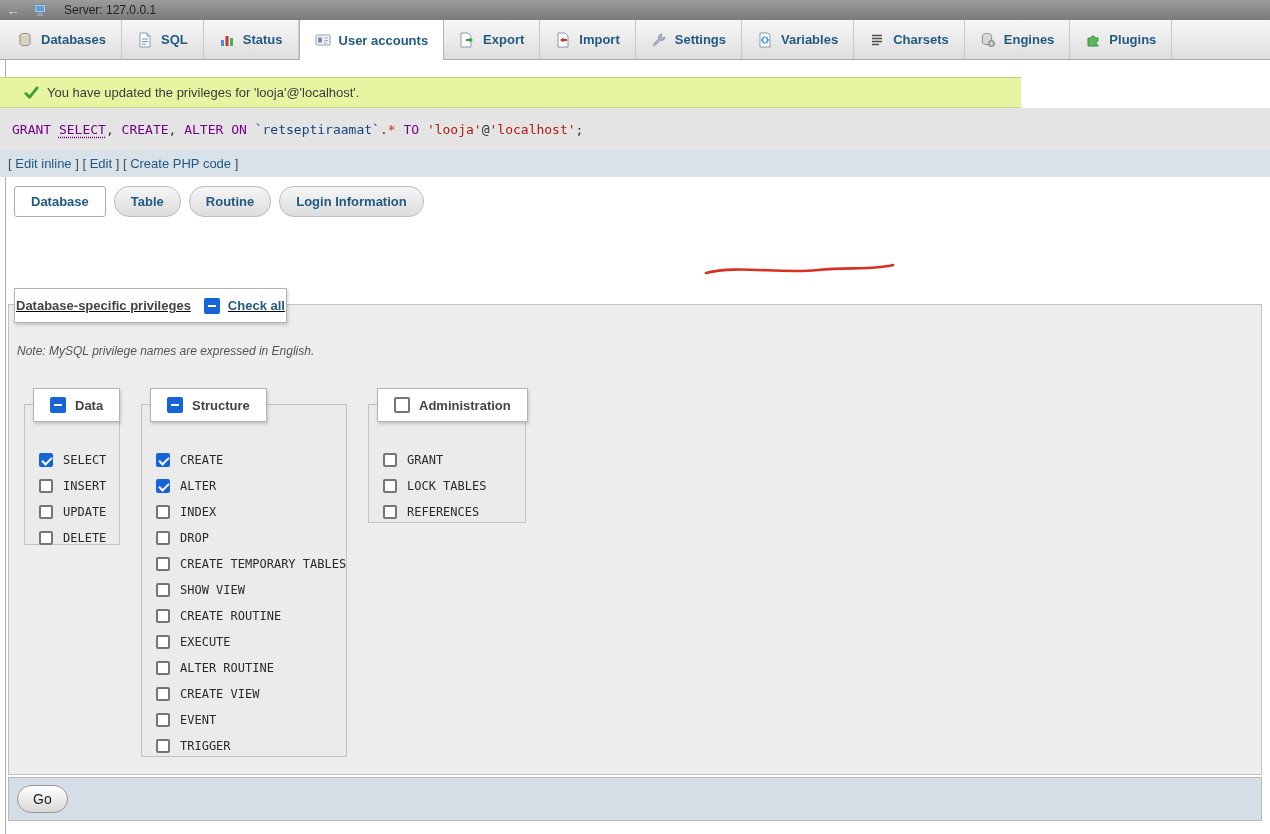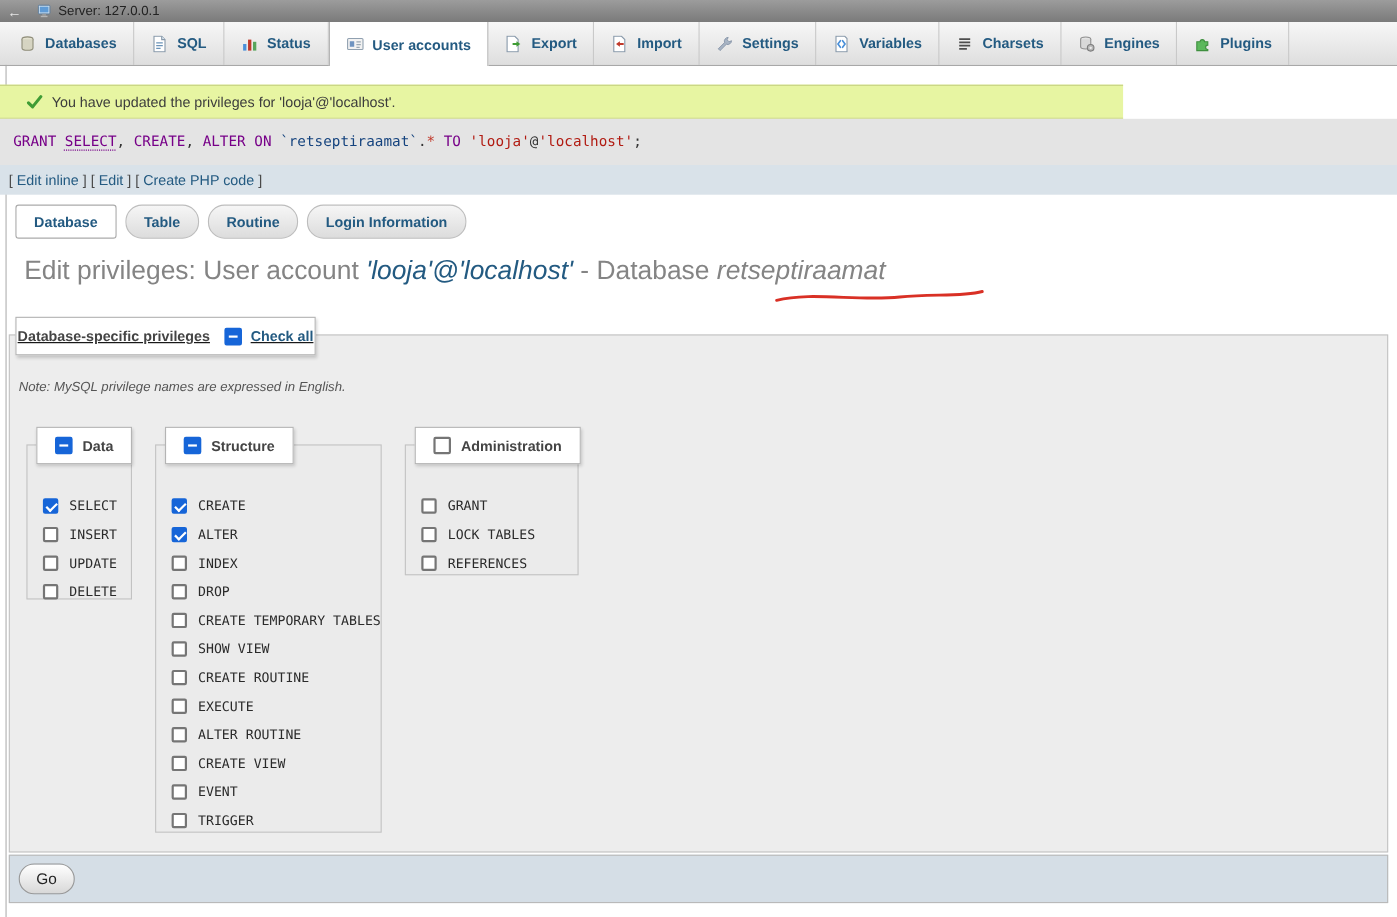--- a/index.html
+++ b/index.html
@@ -5,21 +5,21 @@
   * { box-sizing: border-box; margin: 0; padding: 0; }
   html,body { width:1270px; height:834px; overflow:hidden; background:#fff;
     font-family:"Liberation Sans", sans-serif; }
   .page { position:relative; width:1270px; height:834px; background:#fff; }
 
   
   .topbar { position:absolute; left:0; top:0; width:1270px; height:20px;
     background:linear-gradient(#9c9c9c,#7a7a7a); display:flex; align-items:center;
     color:#1f1f1f; font-size:12px; }
   .back-btn { width:26px; text-align:center; color:#e6e6e6; font-size:13px; cursor:pointer; }
-  .server-chip { display:flex; align-items:center; gap:5px; margin-left:8px; }
+  .server-chip { display:flex; align-items:center; gap:16px; margin-left:8px; }
   .server-chip .txt { color:#222; }
 
   
   .navtabs { position:absolute; left:0; top:20px; width:1270px; height:40px;
     background:linear-gradient(#f7f7f7,#dedede); border-bottom:1px solid #a8a8a8;
     display:flex; align-items:stretch; padding-left:2px; }
   .tab { display:flex; align-items:center; gap:8px; padding:16px 15px; cursor:pointer;
     border-right:1px solid #c9c9c9; color:#235a81; font-weight:bold; font-size:13px;justify-content:flex-end; }
   .tab.active { background:#fff; border-left:1px solid #b5b5b5; border-right:1px solid #b5b5b5;
     margin-bottom:-1px; }
@@ -253,23 +253,20 @@
       <span class="br"> ]</span>
     </div>
 
   <div class="subtabs" id="subtabs">
       <button class="subtab active">Database</button>
       <button class="subtab">Table</button>
       <button class="subtab">Routine</button>
       <button class="subtab">Login Information</button>
     </div>
 
-  <div class="title">
-    <span>Edit privileges: User account </span><span class="acct">'looja'@'localhost'</span><span> - Database </span><span class="db">retseptiraamat</span>
-  </div>
   <svg class="squiggle" viewBox="0 0 195 18">
     <path d="M4,13 C35,5 78,14 116,10 C146,7 172,10 191,5" fill="none" stroke="#d93025" stroke-width="2.6" stroke-linecap="round"></path>
   </svg>
 
   <div class="outer-fs"></div>
   <div class="legend-box legend-main">
     <span class="lg-title">Database-specific privileges</span>
     <span class="check-all">
       <span class="cb big indet"></span>
       <span class="ca-label">Check all</span>

